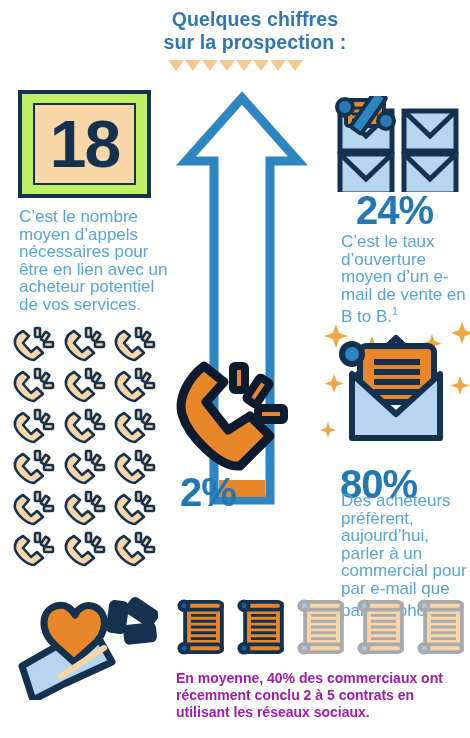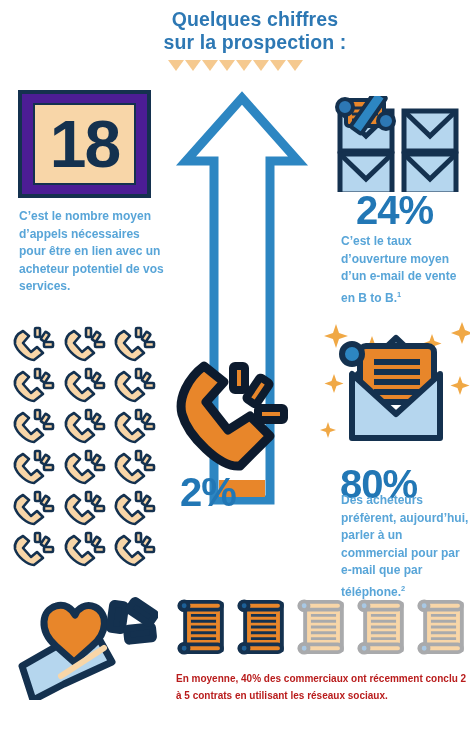--- a/index.html
+++ b/index.html
@@ -34,39 +34,38 @@
   .tri {
     width: 0; height: 0;
     border-left: 8px solid transparent;
     border-right: 8px solid transparent;
     border-top: 11px solid #f5c98f;
   }
 
   
   .body-text {
     color: #58a5d8;
-    font-size: 12px;
+    font-size: 17px;
     line-height: 17.5px;
-    font-weight: bold;
   }
 
   
   .stat-num {
     color: #2277b5;
     font-weight: bold;
     font-size: 40px;
     line-height: 40px;
     letter-spacing: -1px;
   }
 
   
   .box18 {
     position: absolute; left: 18px; top: 90px;
     width: 133px; height: 108px;
-    background: #4c1d95;
+    background: #bef264;
     border: 4px solid #14314f;
     box-sizing: border-box;
   }
   .box18-inner {
     position: absolute; left: 11px; top: 9px; right: 11px; bottom: 9px;
     background: #f8d6a8;
     border: 2px solid #14314f;
     box-sizing: border-box;
     display: flex; align-items: center; justify-content: center;
   }
@@ -103,21 +102,21 @@
   .txt-24 { position: absolute; left: 341px; top: 233px; width: 128px; }
 
   .env-big { position: absolute; left: 320px; top: 318px; width: 152px; height: 128px; }
   .stat-80 { position: absolute; left: 340px; top: 464px; }
   .txt-80 { position: absolute; left: 341px; top: 492px; width: 130px; }
 
   
   .scrolls { position: absolute; left: 176px; top: 598px; width: 290px; height: 60px; }
   .txt-bottom {
     position: absolute; left: 176px; top: 670px; width: 292px;
-    color: #b91c1c; font-weight: bold; font-size: 10px; line-height: 17px;
+    color: #a21caf; font-weight: bold; font-size: 14px; line-height: 17px;
   }
   .sup { font-size: .62em; vertical-align: super; }
 </style>
 </head>
 <body>
 
 <div class="canvas">
 
   <div class="title-block">
     <div class="title-line">Quelques chiffres</div>

